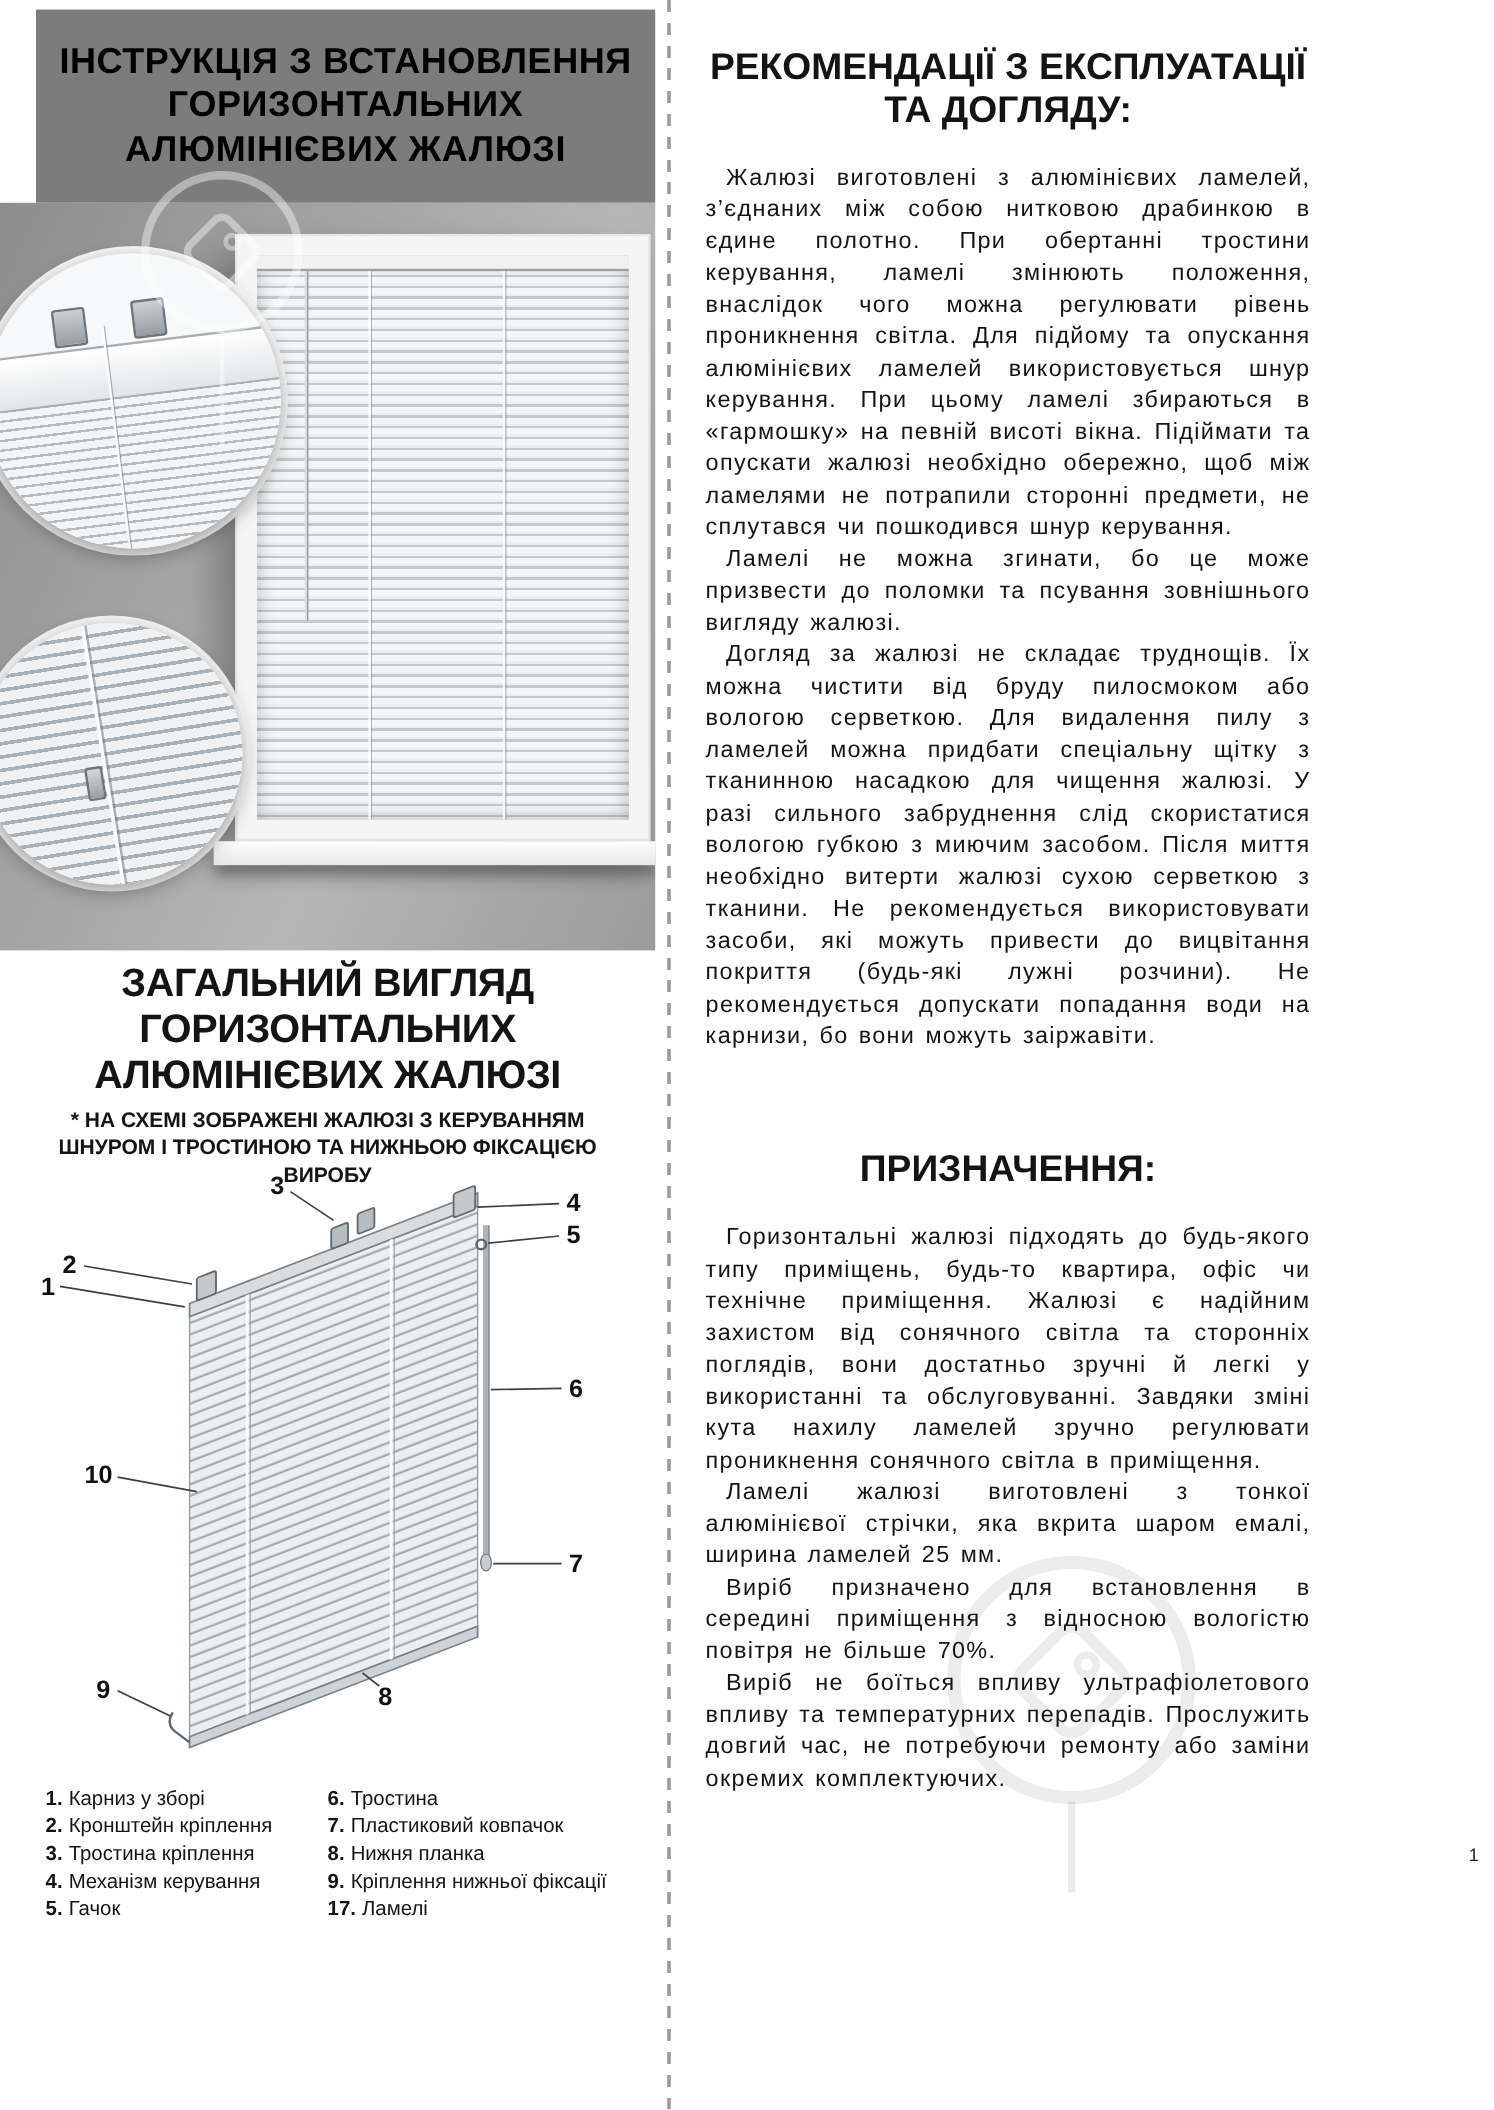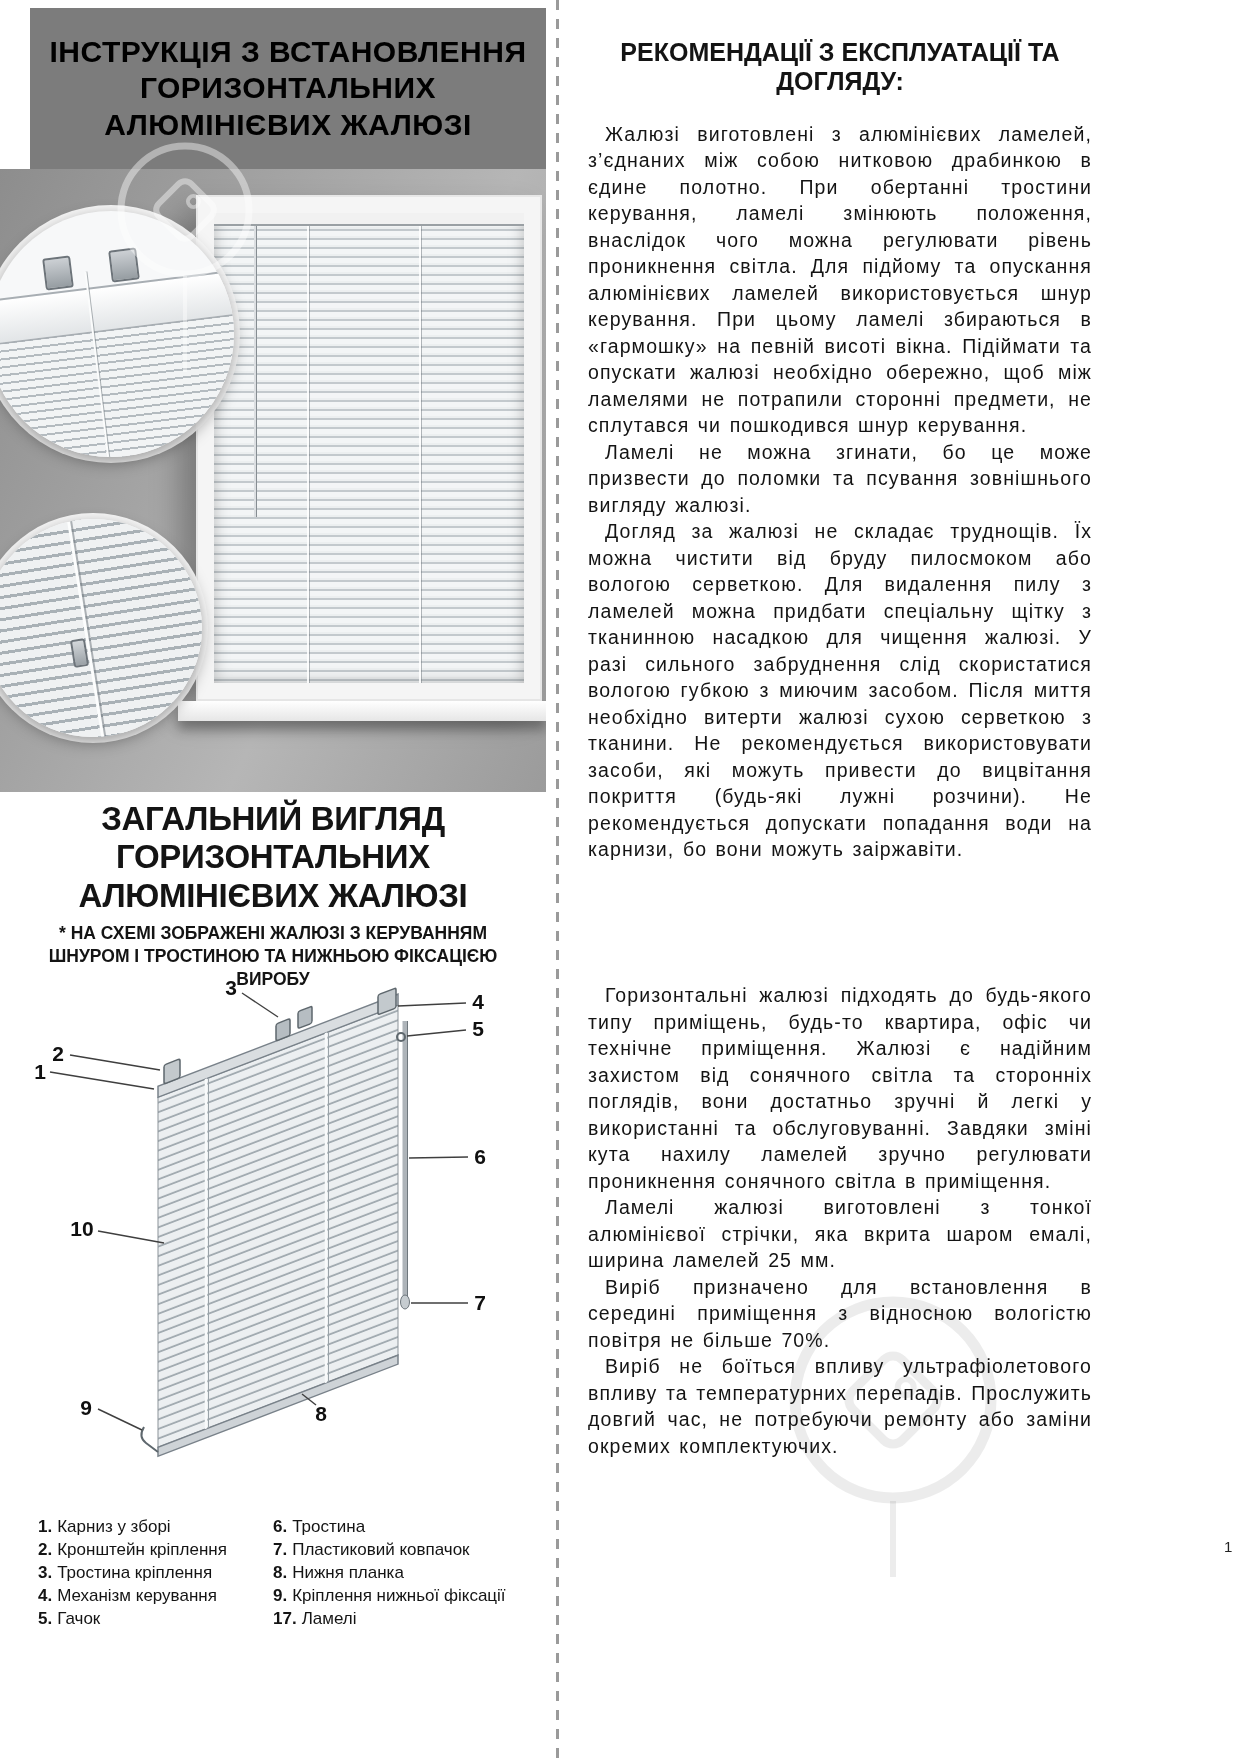--- a/index.html
+++ b/index.html
@@ -59,29 +59,29 @@
     font-weight:bold; font-size:33px; line-height:1.16; letter-spacing:-0.3px; }
   .overview-note { position:absolute; left:30px; top:922px; width:486px; text-align:center;
     font-weight:bold; font-size:17.5px; line-height:1.32; }
 
   .diagram { position:absolute; left:18px; top:975px; width:525px; height:505px; }
   .diagram svg { display:block; width:100%; height:100%; }
   .diagram text { font-family:"Liberation Sans", sans-serif; font-weight:bold; font-size:21px; fill:#101010; }
   .callout-line { stroke:#3f3f3f; stroke-width:1.4; }
 
   .legend { position:absolute; left:38px; top:1488px; width:500px; display:flex; }
-  .legend-col { display:flex; flex-direction:column;margin-top:28px; }
+  .legend-col { display:flex; flex-direction:column; }
   .legend-col.c1 { width:235px; }
   .legend-col.c2 { width:265px; }
   .legend-item { font-size:17px; line-height:21px; margin-bottom:2px; white-space:nowrap; }
   .legend-item .ln { font-weight:bold; margin-right:5px; }
 
   
   .right-col { position:absolute; left:588px; top:38px; width:504px; z-index:2; }
-  .sec-title { text-align:center; font-weight:bold; font-size:25px; line-height:1.17; letter-spacing:0; }
+  .sec-title { text-align:center; font-weight:bold; font-size:31px; line-height:1.17; letter-spacing:0; }
   .bodytext { margin-top:24px; }
   .bodytext p { font-size:19.5px; line-height:26.5px; letter-spacing:1.1px; word-spacing:2px;
     text-align:justify; text-indent:17px; }
   .purpose { position:absolute; left:588px; top:956px; width:504px; z-index:2; }
   .purpose .bodytext { margin-top:26px; }
 
   .page-number { position:absolute; left:1224px; top:1538px; font-size:15px; color:#222; }
 </style>
 </head>
 <body>
@@ -220,20 +220,21 @@
   <div class="right-col">
     <div class="sec-title">РЕКОМЕНДАЦІЇ З ЕКСПЛУАТАЦІЇ ТА ДОГЛЯДУ:</div>
     <div class="bodytext">
       <p>Жалюзі виготовлені з алюмінієвих ламелей, з’єднаних між собою нитковою драбинкою в єдине полотно. При обертанні тростини керування, ламелі змінюють положення, внаслідок чого можна регулювати рівень проникнення світла. Для підйому та опускання алюмінієвих ламелей використовується шнур керування. При цьому ламелі збираються в «гармошку» на певній висоті вікна. Підіймати та опускати жалюзі необхідно обережно, щоб між ламелями не потрапили сторонні предмети, не сплутався чи пошкодився шнур керування.</p>
       <p>Ламелі не можна згинати, бо це може призвести до поломки та псування зовнішнього вигляду жалюзі.</p>
       <p>Догляд за жалюзі не складає труднощів. Їх можна чистити від бруду пилосмоком або вологою серветкою. Для видалення пилу з ламелей можна придбати спеціальну щітку з тканинною насадкою для чищення жалюзі. У разі сильного забруднення слід скористатися вологою губкою з миючим засобом. Після миття необхідно витерти жалюзі сухою серветкою з тканини. Не рекомендується використовувати засоби, які можуть привести до вицвітання покриття (будь-які лужні розчини). Не рекомендується допускати попадання води на карнизи, бо вони можуть заіржавіти.</p>
     </div>
   </div>
 
   <div class="purpose">
+    <div class="sec-title">ПРИЗНАЧЕННЯ:</div>
     <div class="bodytext">
       <p>Горизонтальні жалюзі підходять до будь-якого типу приміщень, будь-то квартира, офіс чи технічне приміщення. Жалюзі є надійним захистом від сонячного світла та сторонніх поглядів, вони достатньо зручні й легкі у використанні та обслуговуванні. Завдяки зміні кута нахилу ламелей зручно регулювати проникнення сонячного світла в приміщення.</p>
       <p>Ламелі жалюзі виготовлені з тонкої алюмінієвої стрічки, яка вкрита шаром емалі, ширина ламелей 25 мм.</p>
       <p>Виріб призначено для встановлення в середині приміщення з відносною вологістю повітря не більше 70%.</p>
       <p>Виріб не боїться впливу ультрафіолетового впливу та температурних перепадів. Прослужить довгий час, не потребуючи ремонту або заміни окремих комплектуючих.</p>
     </div>
   </div>
 
   <div class="page-number">1</div>
 

